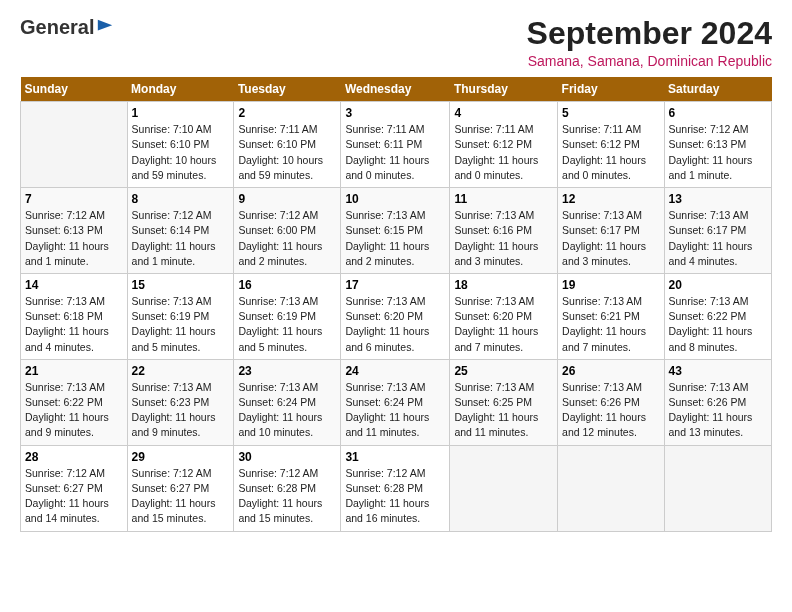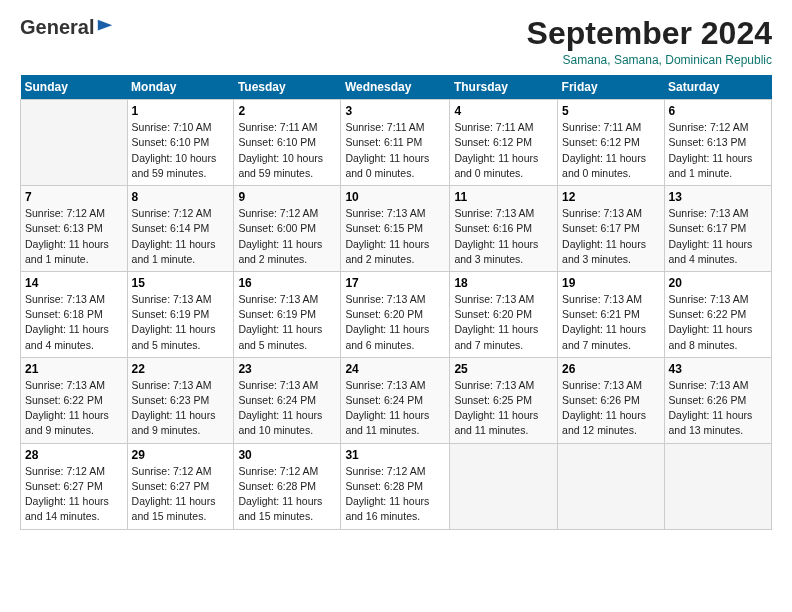--- a/index.html
+++ b/index.html
@@ -40,31 +40,31 @@
     .title-block {
       text-align: right;
     }
     .month-title {
       font-size: 32px;
       font-weight: bold;
       color: #222;
       line-height: 1.1;
     }
     .subtitle {
-      font-size: 12px;
-      color: #0f766e;
+      font-size: 14px;
+      color: #be185d;
       margin-top: 2px;
     }
     table {
       width: 100%;
       border-collapse: collapse;
       font-size: 11px;
     }
     thead tr th {
-      background-color: #0369a1;
+      background-color: #a16207;
       color: #fff;
       padding: 5px 4px;
       text-align: left;
       font-size: 12px;
       font-weight: bold;
     }
     tbody tr td {
       border: 1px solid #ccc;
       vertical-align: top;
       padding: 4px 4px;

